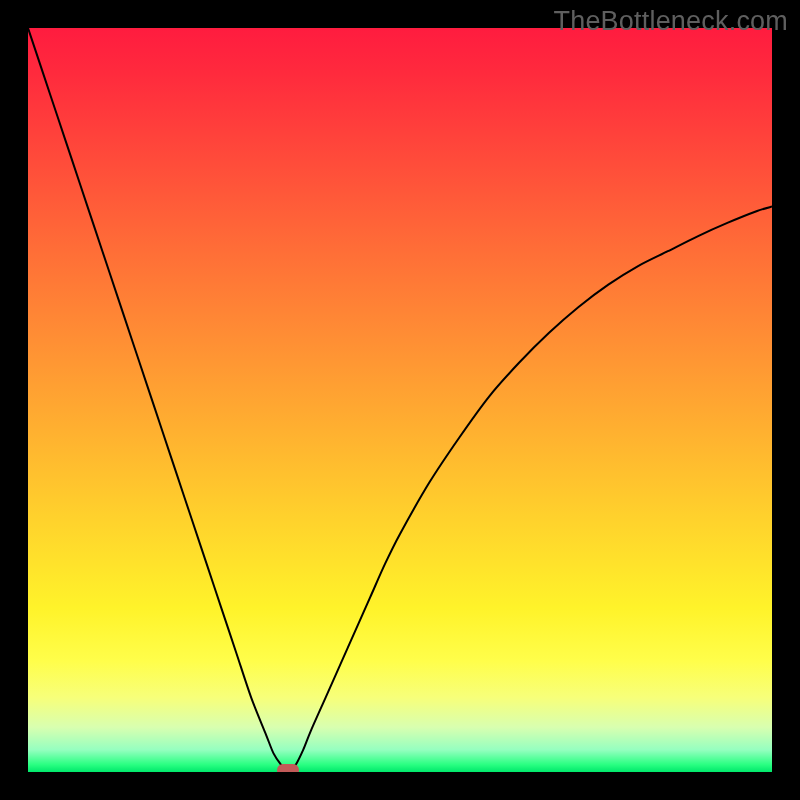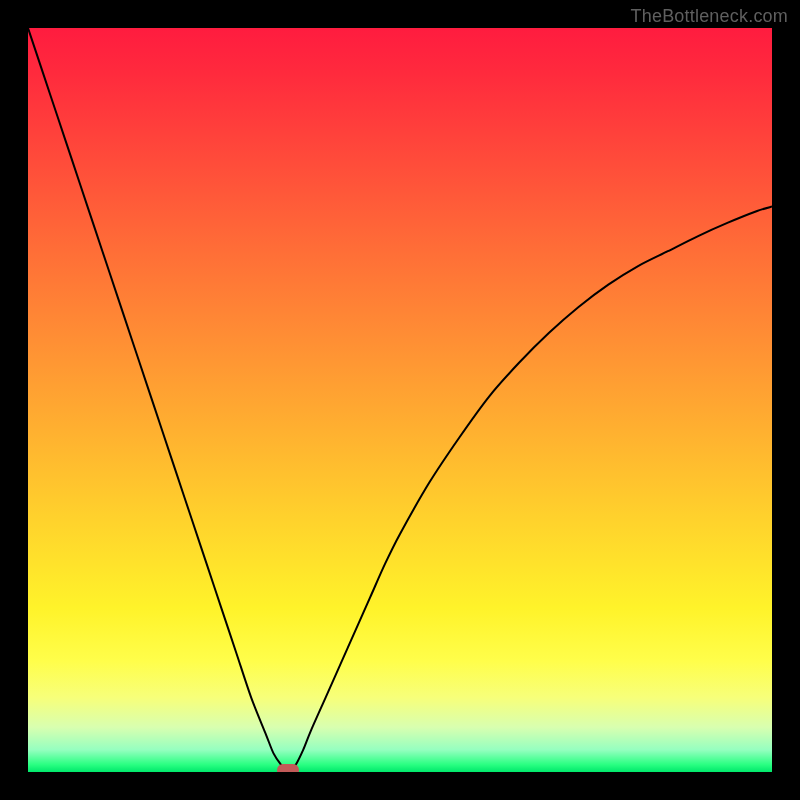--- a/index.html
+++ b/index.html
@@ -15,21 +15,21 @@
     position: relative;
     width: 800px;
     height: 800px;
     background: #000;
   }
   .watermark {
     position: absolute;
     top: 6px;
     right: 12px;
     color: #5f5f5f;
-    font-size: 18px;
+    font-size: 27px;
     font-weight: 500;
     letter-spacing: 0.2px;
     z-index: 10;
   }
   .plot-area {
     position: absolute;
     left: 28px;
     top: 28px;
     width: 744px;
     height: 744px;

